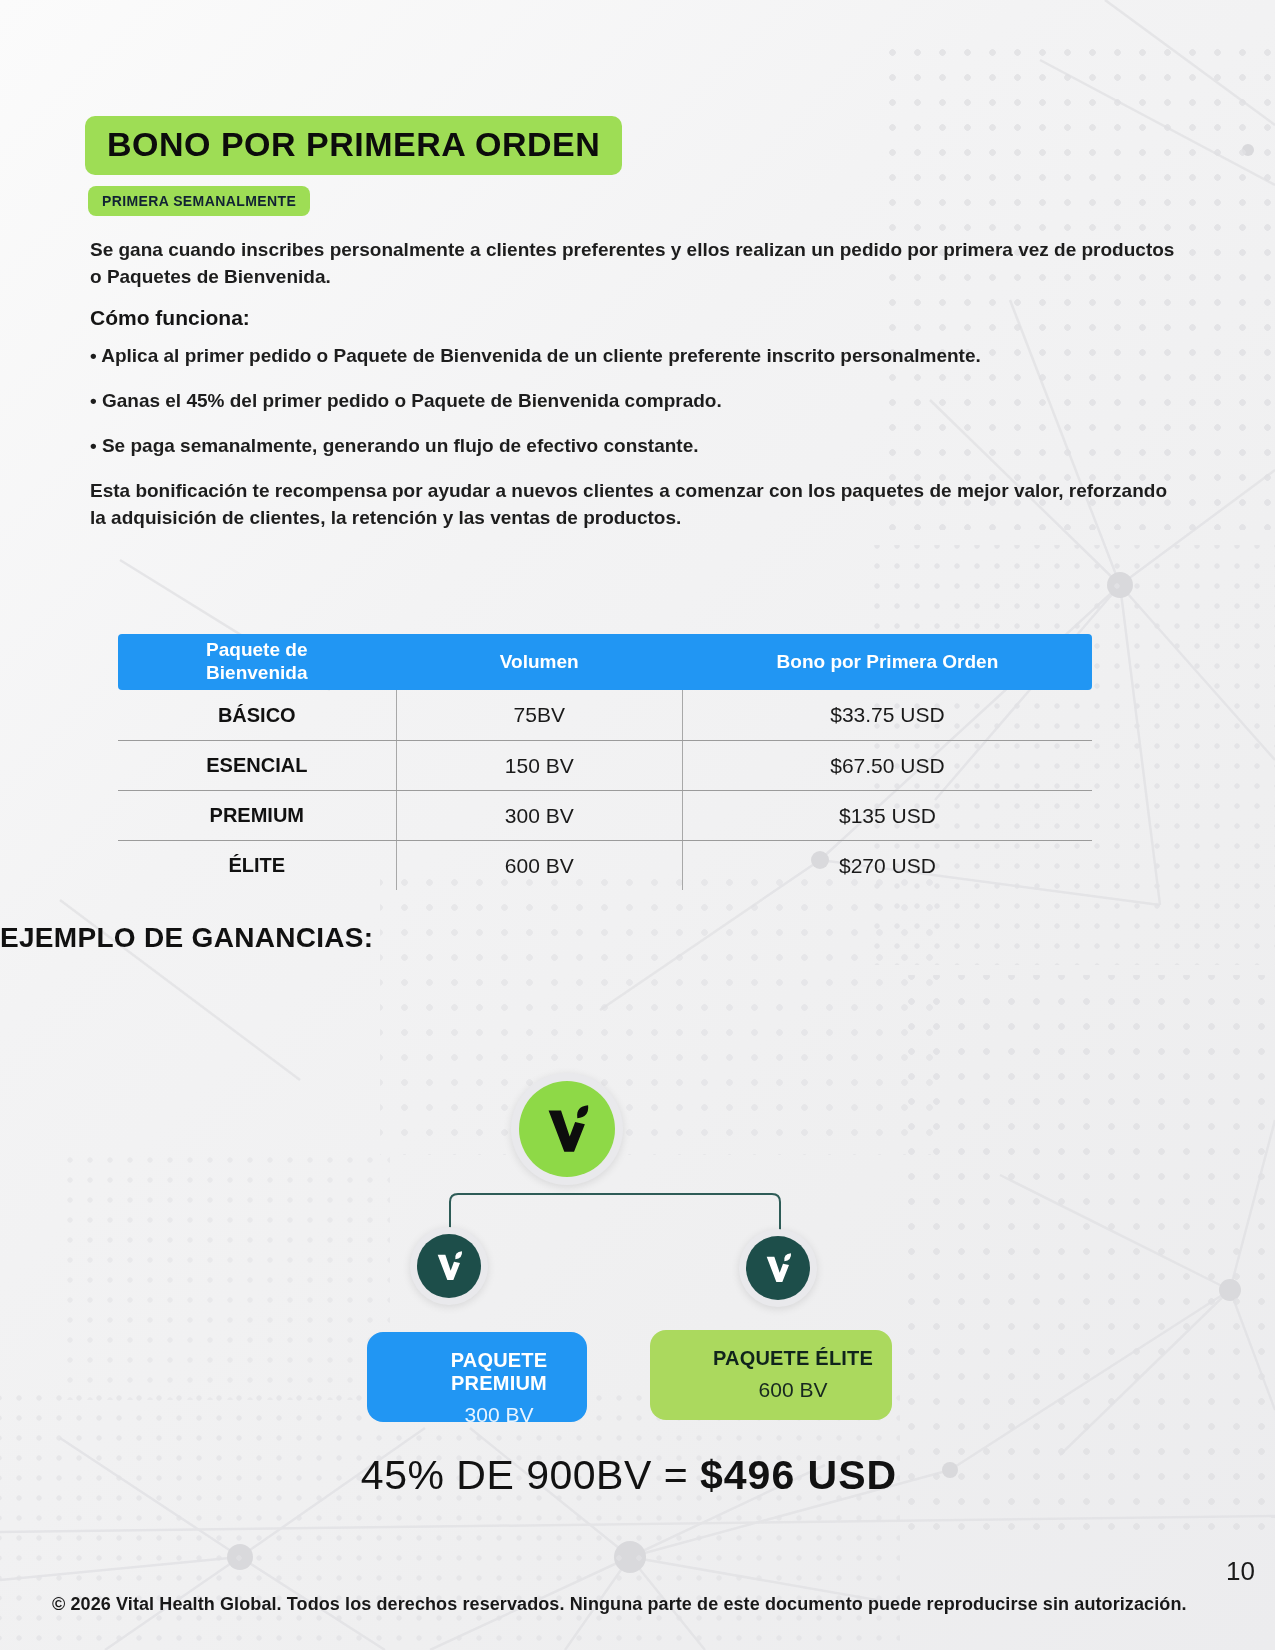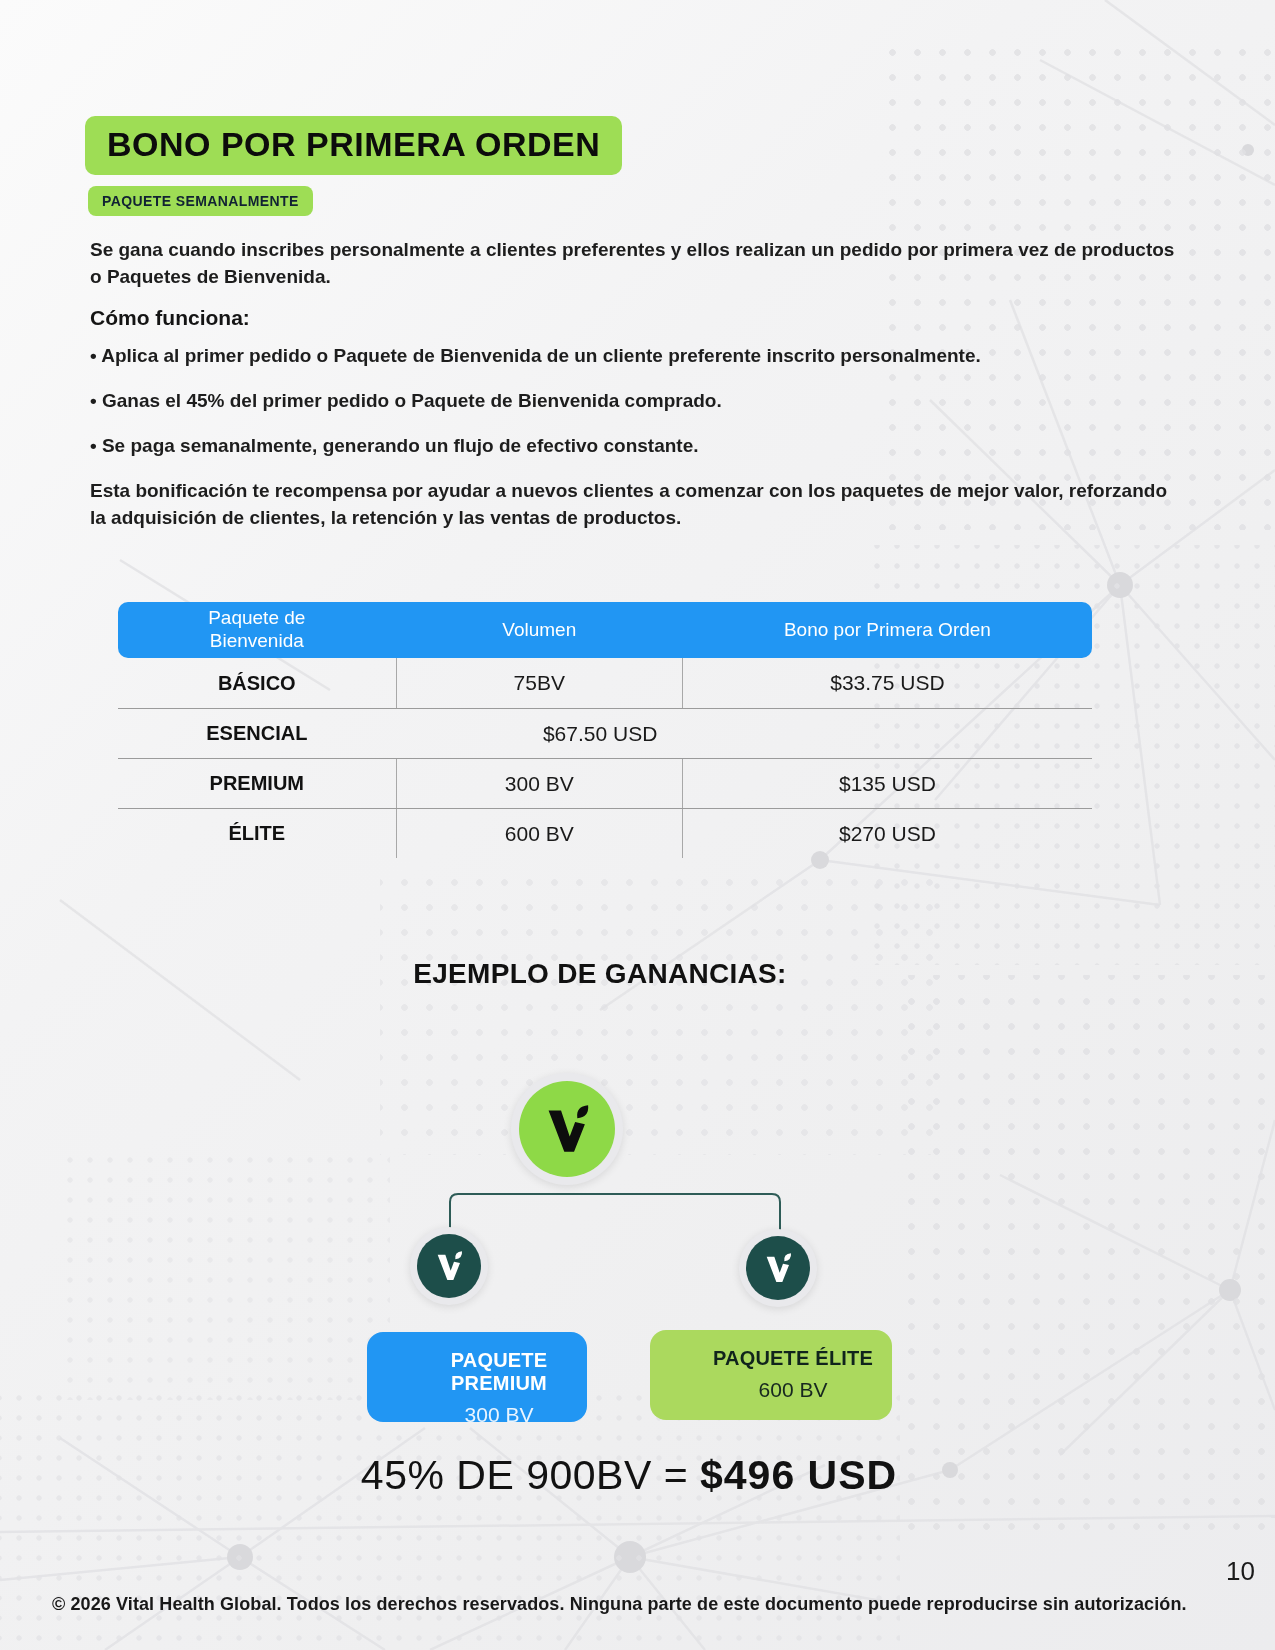--- a/index.html
+++ b/index.html
@@ -28,35 +28,35 @@
   .para { left:90px; width:1085px; font-size:19px; font-weight:700; line-height:1.42; color:#1d1d1d; }
   .p-intro { top:237px; }
   .how { left:90px; top:306px; font-size:21px; font-weight:800; color:#141414; }
   .bullet { left:90px; width:1100px; font-size:19px; font-weight:700; color:#1d1d1d; }
   .bullet::before { content:"• "; }
   .b1 { top:345px; } .b2 { top:390px; } .b3 { top:435px; }
   .p-close { top:478px; }
   
   .table { left:118px; top:602px; width:974px; }
   .t-head {
-    display:flex; align-items:center; background:#2196f3; border-radius:10px;
-    height:56px; color:#fff; font-weight:400; font-size:19px; text-align:center;
+    display:flex; align-items:center; background:#2196f3; border-radius:4px;
+    height:56px; color:#fff; font-weight:700; font-size:19px; text-align:center;margin-top:32px;
   }
   .t-head .c1, .t-row .c1 { width:28.5%; }
   .t-head .c2, .t-row .c2 { width:29.5%; }
   .t-head .c3, .t-row .c3 { width:42%; }
   .t-head .c1 span { display:inline-block; max-width:150px; line-height:1.2; }
   .t-row { display:flex; align-items:center; height:50px; text-align:center; }
   .t-row + .t-row { border-top:1px solid #9b9b9b; }
   .t-row .c2 { border-left:1px solid #a8a8a8; border-right:1px solid #a8a8a8; height:100%;
                display:flex; align-items:center; justify-content:center; }
   .t-row .c1 { font-size:20px; font-weight:800; color:#111; }
   .t-row .c2, .t-row .c3 { font-size:21px; font-weight:400; color:#1a1a1a; }
   
-  .ex-head { left:0; top:958px; width:1200px; text-align:center; font-size:28px; font-weight:800; letter-spacing:.3px; color:#111; }
+  .ex-head { left:0; top:922px; width:1200px; font-size:28px; font-weight:800; letter-spacing:.3px; color:#111; }
   .ex-desc { left:287px; top:972px; width:620px; text-align:center; font-size:26px; font-weight:400; line-height:1.28; color:#1a1a1a; }
   
   .ring { position:absolute; border-radius:50%; background:#e9e9ec; box-shadow:0 2px 8px rgba(0,0,0,.10);
           display:flex; align-items:center; justify-content:center; }
   .disc { border-radius:50%; display:flex; align-items:center; justify-content:center; }
   .main-node { left:511px; top:1073px; width:112px; height:112px; }
   .main-node .disc { width:96px; height:96px; background:#8ed947; }
   .leaf-node-left  { left:410px; top:1227px; width:78px; height:78px; }
   .leaf-node-right { left:739px; top:1229px; width:78px; height:78px; }
   .leaf-node-left .disc, .leaf-node-right .disc { width:64px; height:64px; background:#1d4e4a; }
@@ -104,21 +104,21 @@
     </g>
   </svg>
   <div class="deco dots" style="left:880px; top:40px;  width:395px; height:490px; opacity:.8;"></div>
   <div class="deco dots small" style="left:860px; top:545px; width:415px; height:420px; opacity:.85; background-position:7px 11px;"></div>
   <div class="deco dots" style="left:380px; top:865px; width:560px; height:290px; opacity:.6; background-position:12px 5px;"></div>
   <div class="deco dots" style="left:895px; top:975px; width:380px; height:570px; opacity:.8; background-position:4px 14px;"></div>
   <div class="deco dots small" style="left:0px;   top:1385px; width:900px; height:265px; opacity:.7; background-position:9px 3px;"></div>
   <div class="deco dots small" style="left:60px;  top:1150px; width:330px; height:250px; opacity:.55;"></div>
 
   <div class="z title-box">BONO POR PRIMERA ORDEN</div>
-  <div class="z badge">PAQUETE SEMANALMENTE</div>
+  <div class="z badge">PRIMERA SEMANALMENTE</div>
 
   <p class="z para p-intro">Se gana cuando inscribes personalmente a clientes preferentes y ellos realizan un pedido por primera vez de productos o Paquetes de Bienvenida.</p>
   <div class="z how">Cómo funciona:</div>
   <div class="z bullet b1">Aplica al primer pedido o Paquete de Bienvenida de un cliente preferente inscrito personalmente.</div>
   <div class="z bullet b2">Ganas el 45% del primer pedido o Paquete de Bienvenida comprado.</div>
   <div class="z bullet b3">Se paga semanalmente, generando un flujo de efectivo constante.</div>
   <p class="z para p-close">Esta bonificación te recompensa por ayudar a nuevos clientes a comenzar con los paquetes de mejor valor, reforzando la adquisición de clientes, la retención y las ventas de productos.</p>
 
   <div class="z table">
     <div class="t-head">
@@ -126,20 +126,21 @@
       <div class="c2">Volumen</div>
       <div class="c3">Bono por Primera Orden</div>
     </div>
     <div class="t-row">
       <div class="c1">BÁSICO</div>
       <div class="c2">75BV</div>
       <div class="c3">$33.75 USD</div>
     </div>
     <div class="t-row">
       <div class="c1">ESENCIAL</div>
+      <div class="c2">150 BV</div>
       <div class="c3">$67.50 USD</div>
     </div>
     <div class="t-row">
       <div class="c1">PREMIUM</div>
       <div class="c2">300 BV</div>
       <div class="c3">$135 USD</div>
     </div>
     <div class="t-row">
       <div class="c1">ÉLITE</div>
       <div class="c2">600 BV</div>

